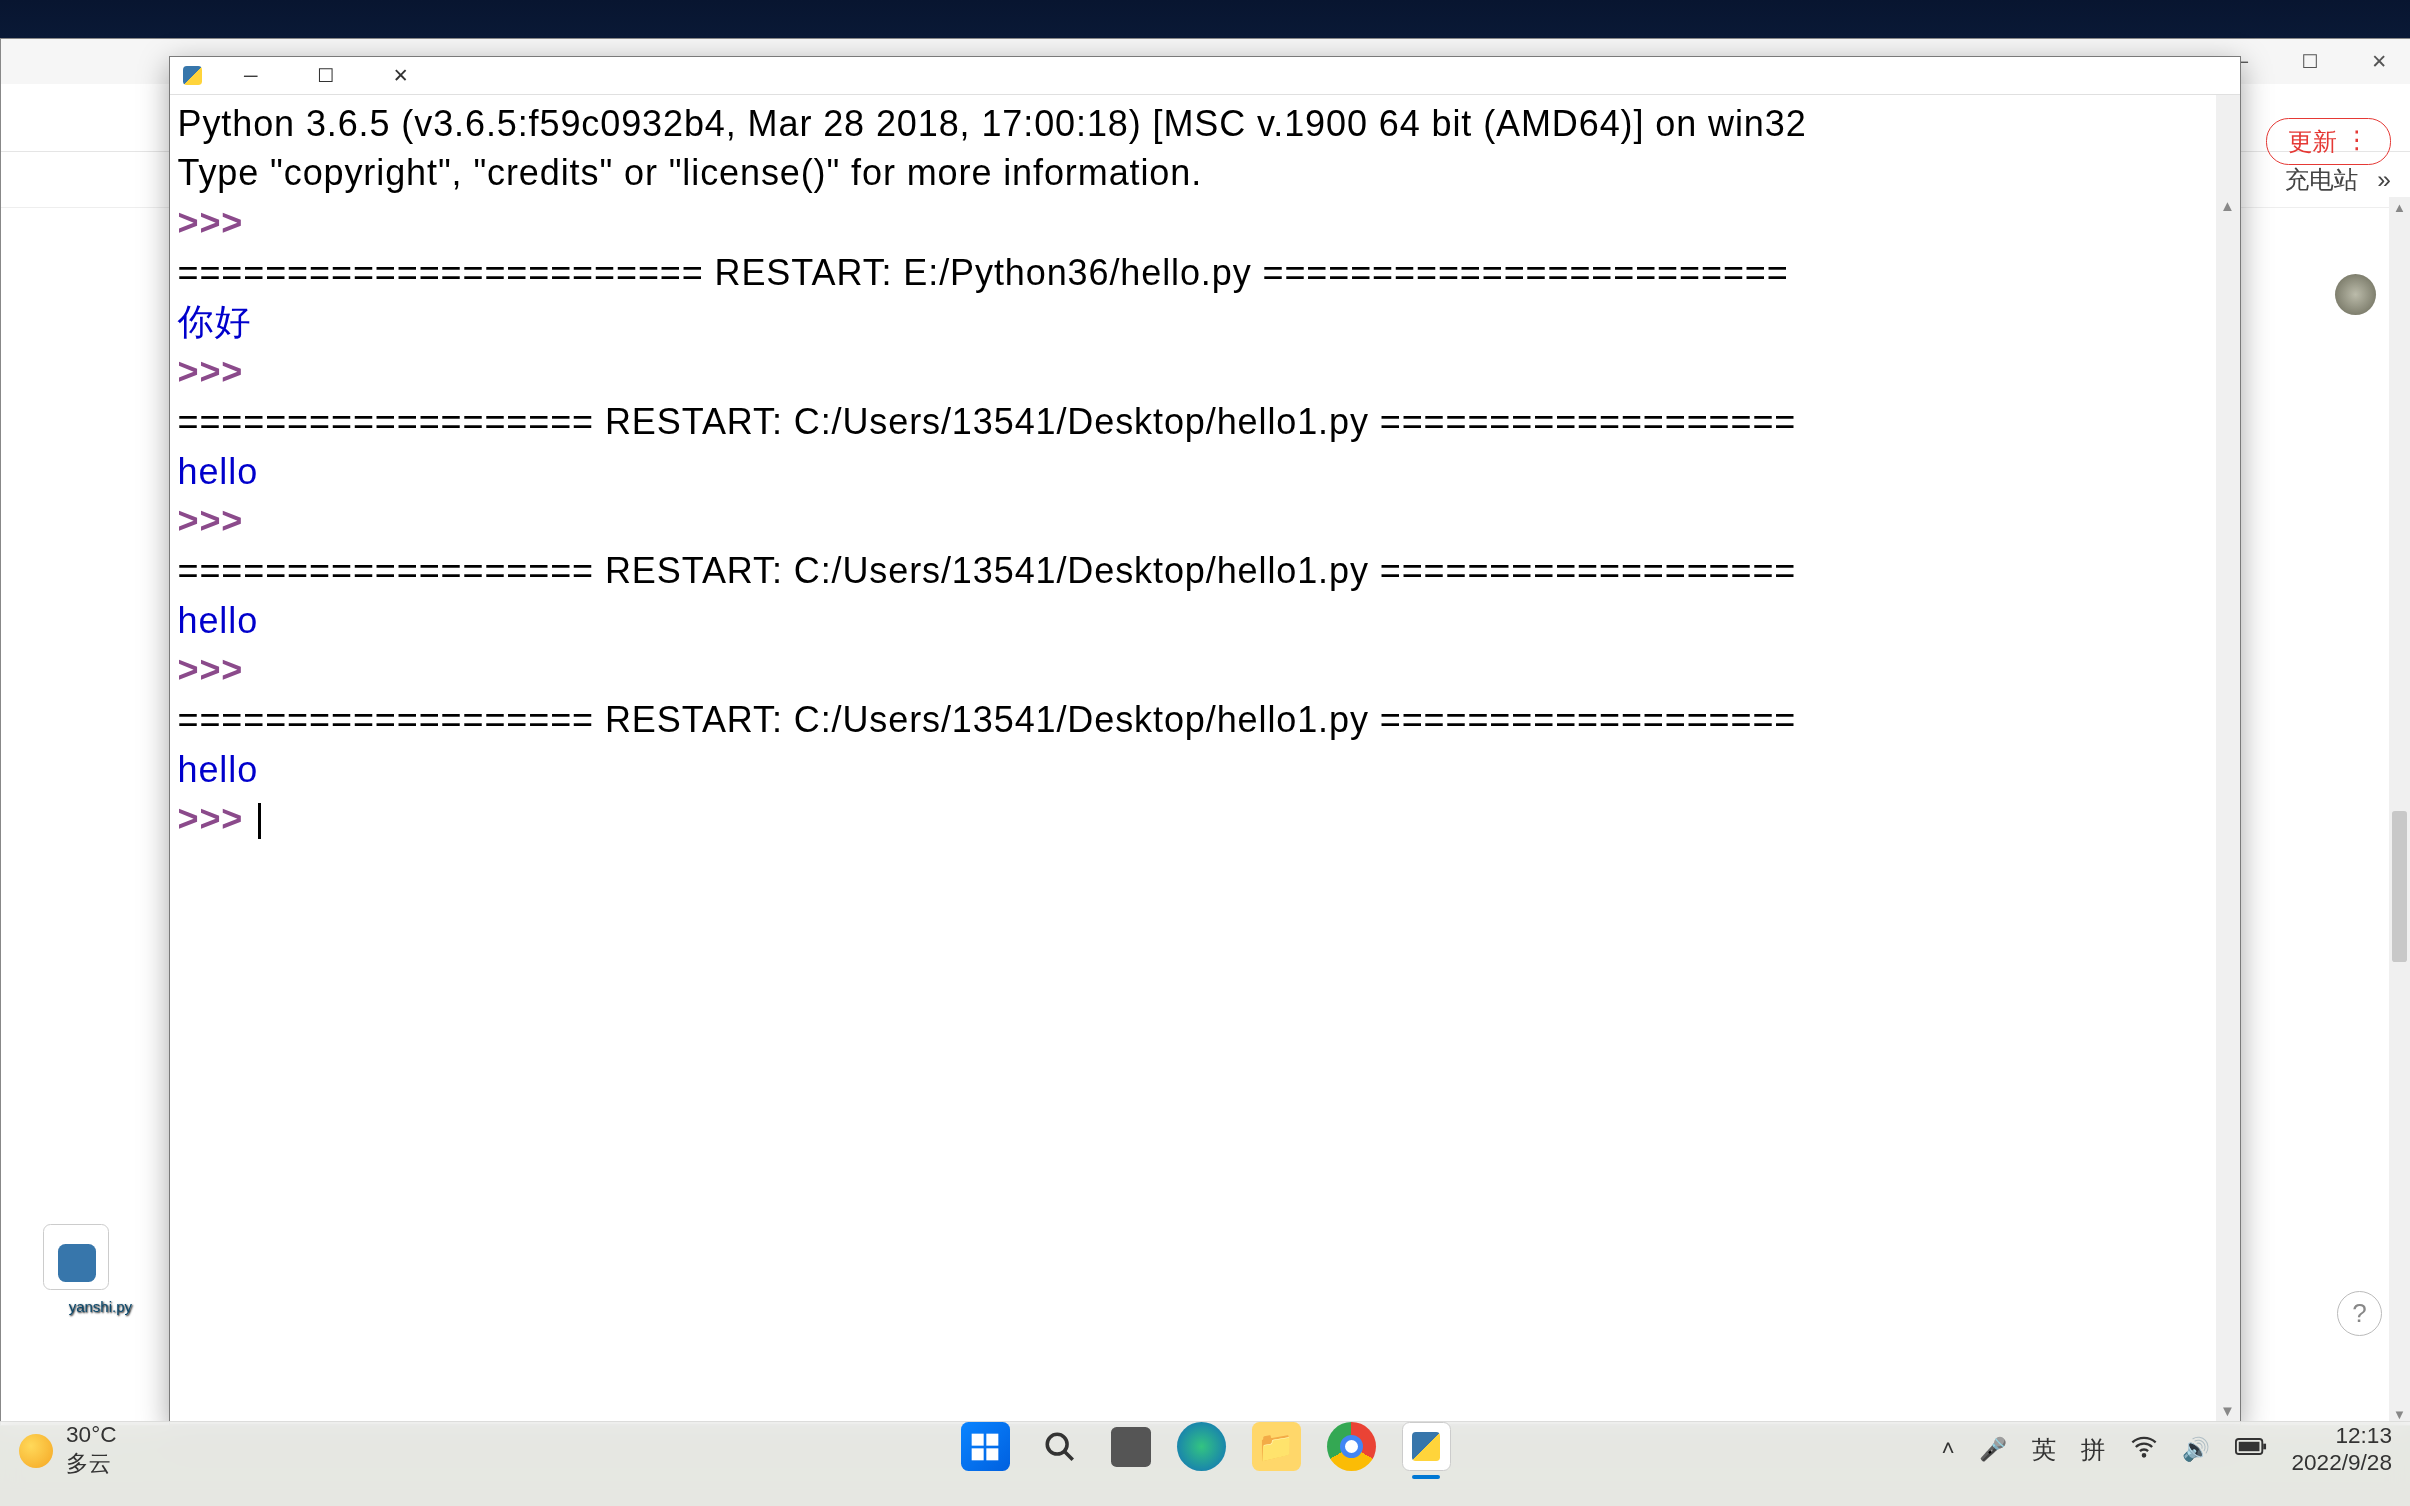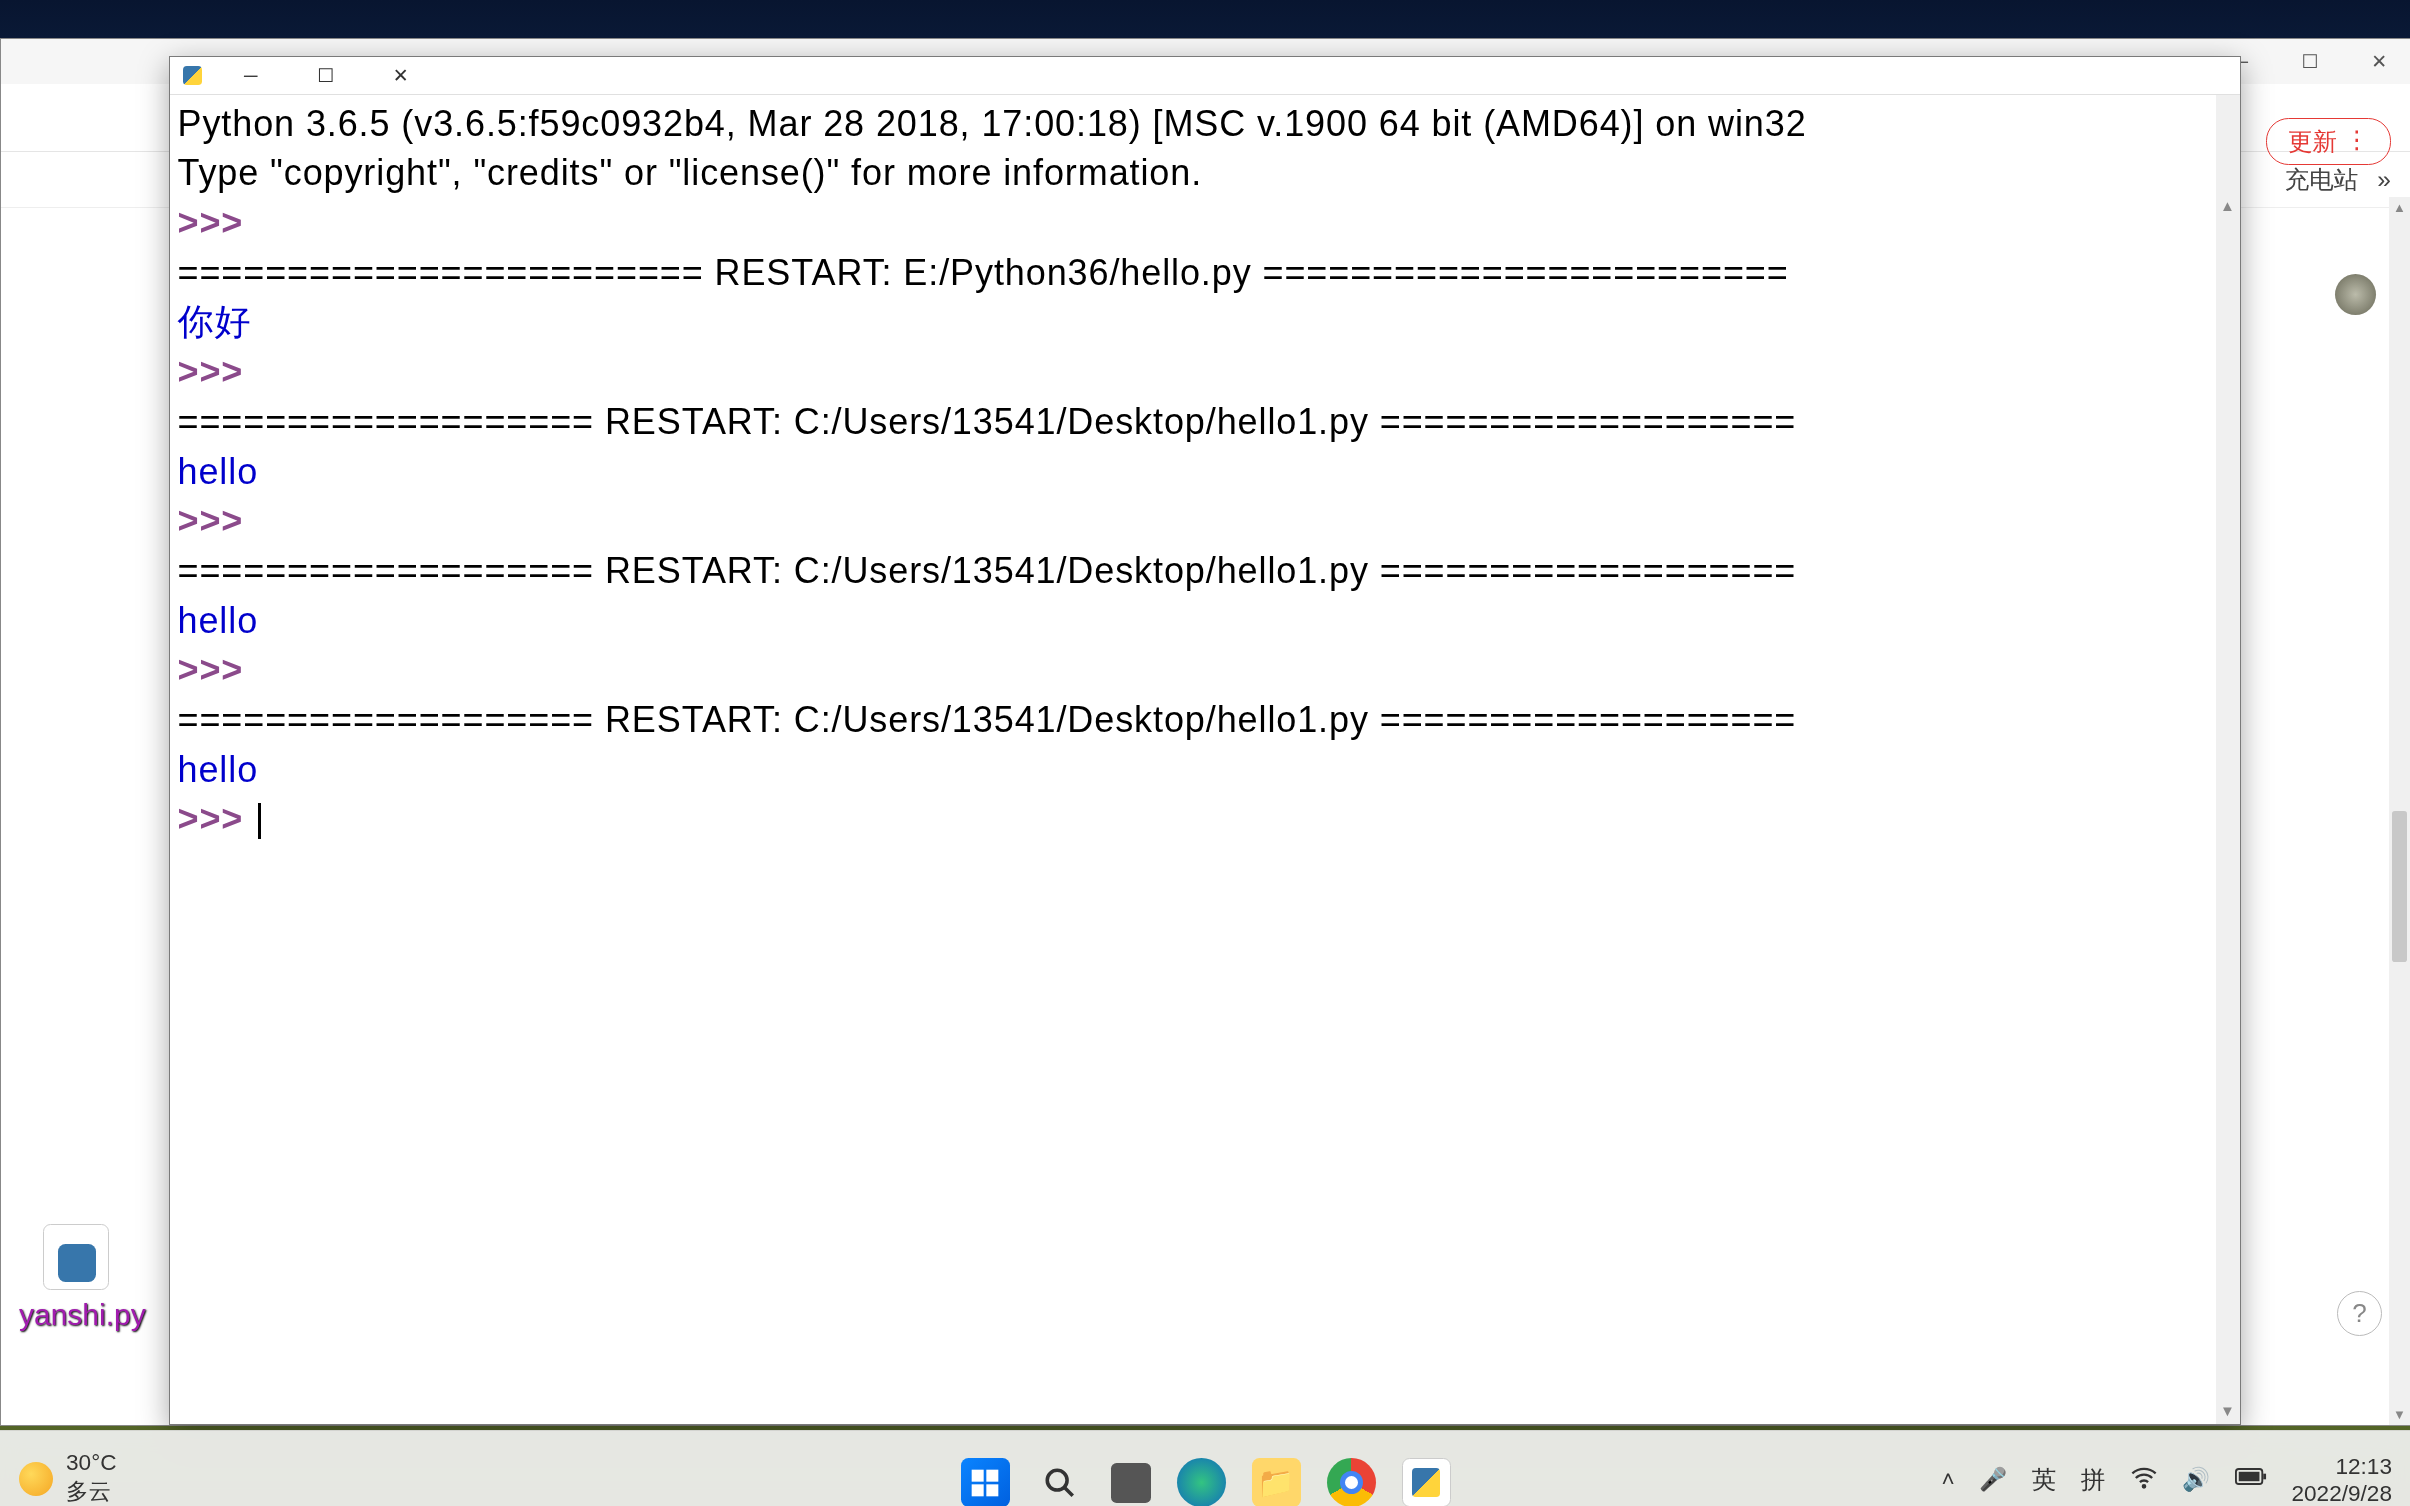--- a/index.html
+++ b/index.html
@@ -37,23 +37,23 @@
     radial-gradient(0.9px 0.9px at 1883px 132px, #fff, transparent);
   opacity:.7;
 }
 
 
 .desktop-icon {
   position: absolute;
   left: 19px;
   top: 1224px;
   width: 113px;
-  text-align: left;
-  color: #a21caf;
-  font-size: 30px;
+  text-align: right;
+  color: #0c4a6e;
+  font-size: 15px;
 }
 .desktop-icon .icon-img {
   width: 66px; height: 66px;
   margin: 0 auto 7.5px;
   background: #fff;
   border-radius: 7.5px;
   position: relative;
   border: 0.9px solid #ccc;
 }
 .desktop-icon .icon-img::after{
@@ -143,25 +143,25 @@
   letter-spacing:0.9px;
 }
 .shell-scroll{position:absolute;right:0;top:0;bottom:0;width:24.5px;background:#f0f0f0;}
 .shell-scroll .arrow{height:24.5px;display:flex;align-items:center;justify-content:center;color:#888;font-size:15px;}
 .prompt{ color:#8b4a8b; font-weight:bold;}
 .out-blue{ color:#0000cc;}
 .cursor{ display:inline-block; width:2.8px; height:36px; background:#000; vertical-align:text-bottom; margin-left:3.8px;}
 
 
 .taskbar{
-  position:absolute; left:0; right:0; bottom:0; height:77px;
+  position:absolute; left:0; right:0; bottom:0; height:86px;
   background:rgba(243,243,243,.92);
   backdrop-filter:blur(9.4px);
   border-top:0.9px solid rgba(0,0,0,.08);
-  display:flex; align-items:flex-end;
+  display:flex; align-items:flex-start;
 }
 .tb-left{position:absolute;left:19px;display:flex;align-items:center;gap:13px;color:#333;font-size:22.6px;}
 .weather-icon{width:34px;height:34px;border-radius:50%;background:radial-gradient(circle at 35% 35%,#ffd95a,#f5a623);}
 .tb-center{margin:0 auto;display:flex;gap:26px;align-items:center;}
 .tb-icon{width:49px;height:49px;border-radius:7.5px;display:flex;align-items:center;justify-content:center;font-size:30px;}
 .tb-icon.start{background:linear-gradient(135deg,#0a84ff,#0060df);}
 .tb-icon.start svg{width:32px;height:32px;}
 .tb-icon.folder{background:#ffd76a;}
 .tb-icon.chrome{background:conic-gradient(#ea4335 0 120deg,#fbbc05 120deg 240deg,#34a853 240deg 360deg);border-radius:50%;position:relative;}
 .tb-icon.chrome::after{content:"";position:absolute;inset:13px;background:#fff;border-radius:50%;border:5.6px solid #4285f4;}

